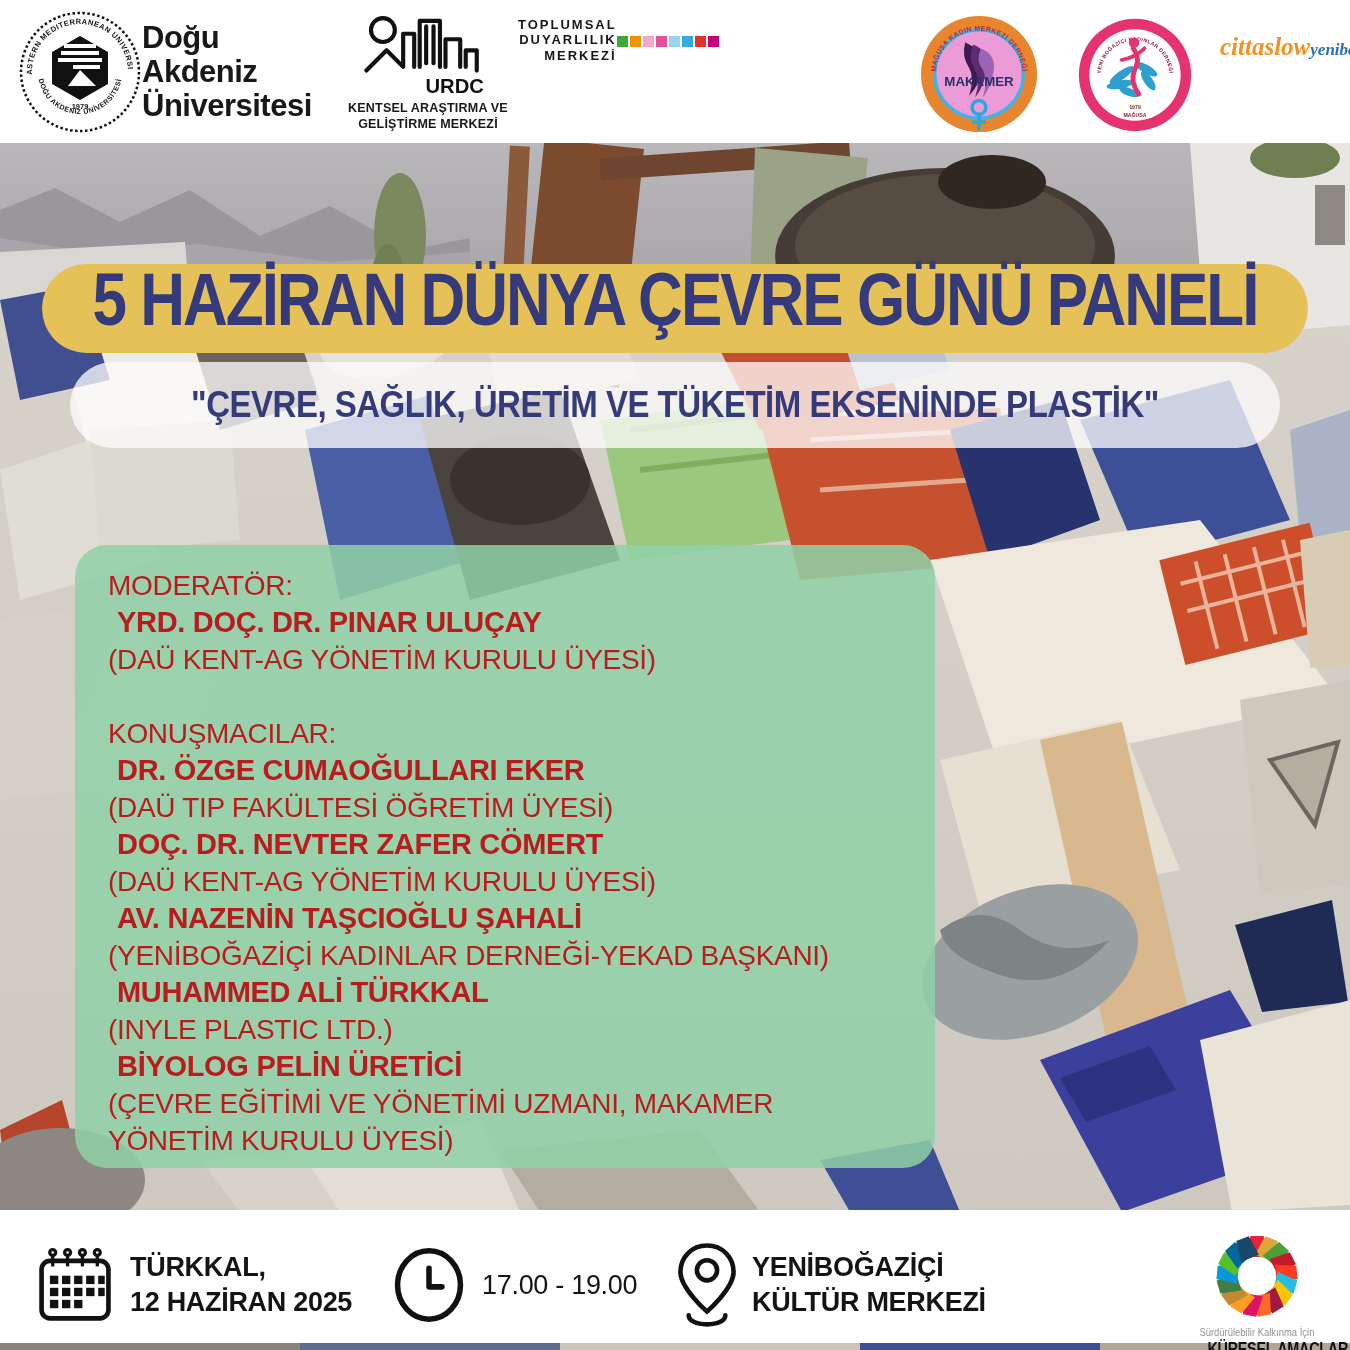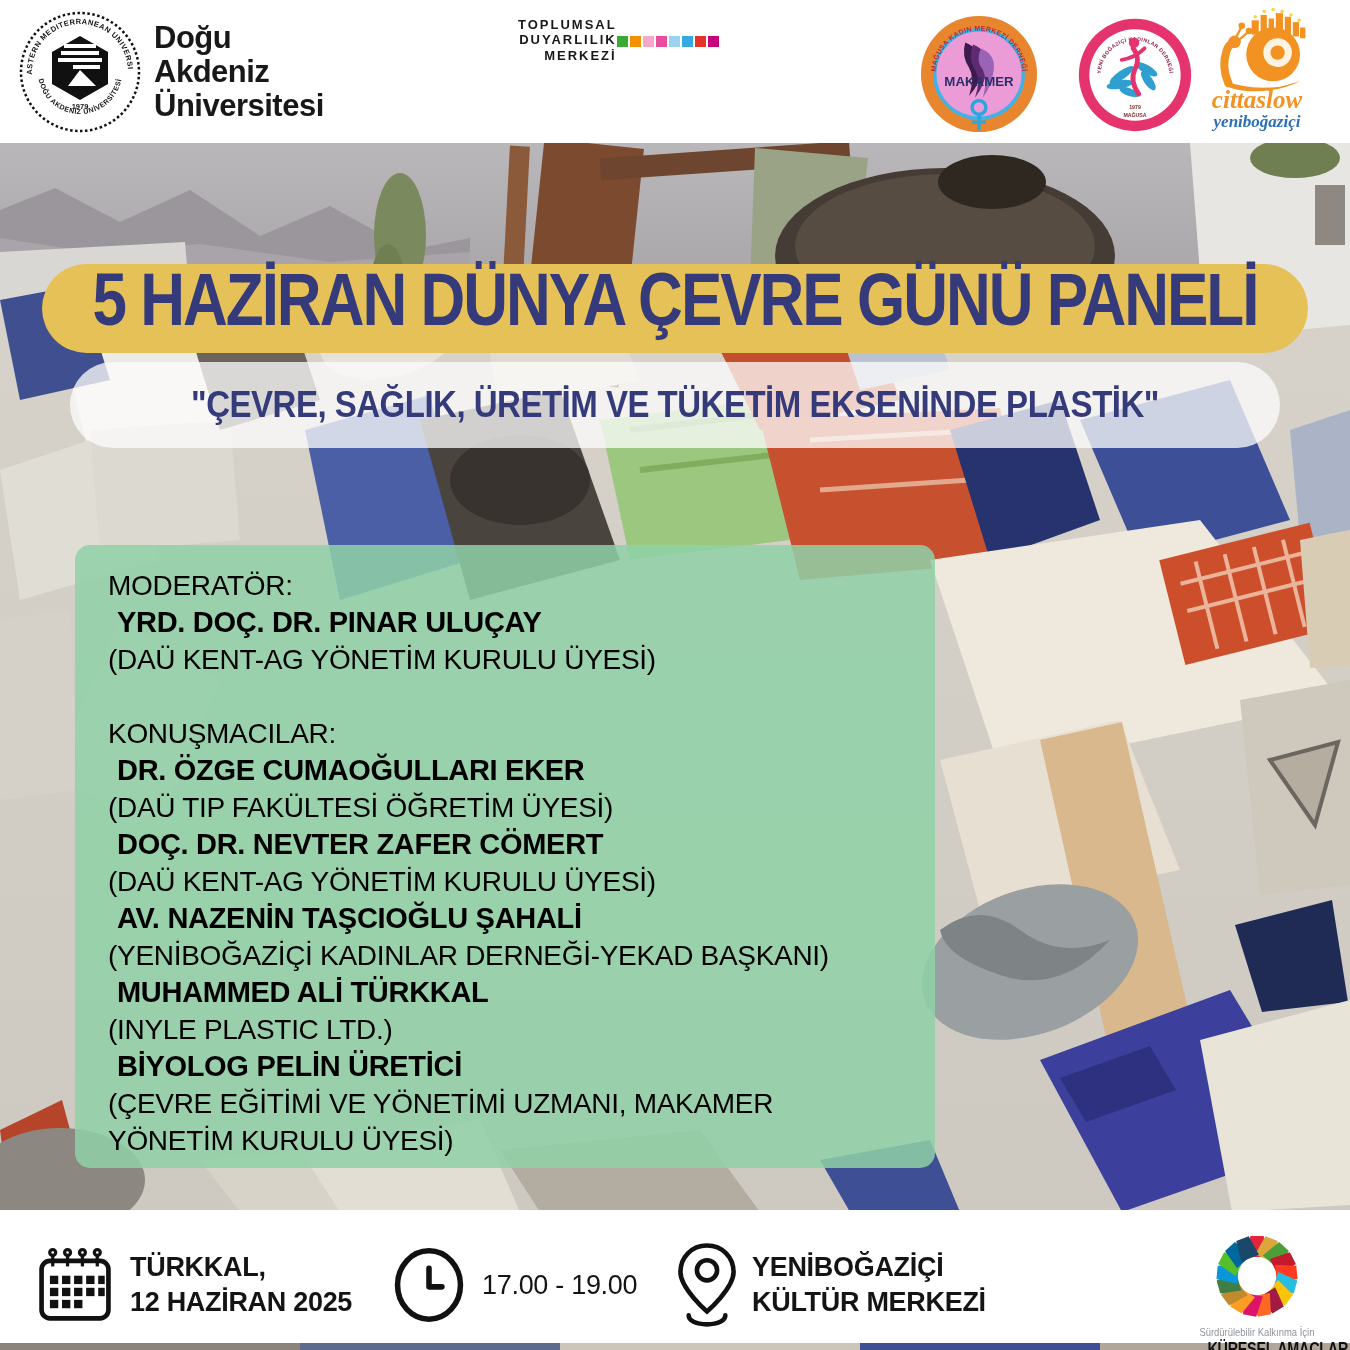--- a/index.html
+++ b/index.html
@@ -5,46 +5,46 @@
   html,body{margin:0;padding:0;background:#555;}
   .poster{position:relative;width:1350px;height:1350px;overflow:hidden;
           font-family:"Liberation Sans",sans-serif;background:#c8c3bb;}
   .poster *{box-sizing:border-box;}
   svg.photo{position:absolute;left:0;top:0;width:1350px;height:1350px;}
 
   
   .band-header{position:absolute;left:0;top:0;width:1350px;height:143px;background:#fff;}
   .logo{position:absolute;display:flex;align-items:center;}
   .emu{left:18px;top:10px;}
-  .emu-name{margin-left:12px;font-weight:700;font-size:31px;line-height:34px;color:#181818;letter-spacing:-0.5px;}
+  .emu-name{font-weight:700;font-size:31px;line-height:34px;color:#181818;letter-spacing:-0.5px;}
   .urdc{left:338px;top:8px;width:180px;flex-direction:column;text-align:center;}
   .urdc-name{font-weight:700;font-size:12.5px;line-height:16px;color:#181818;letter-spacing:0.2px;}
   .tdm{left:518px;top:6px;width:112px;flex-direction:row;text-align:right;}
   .tdm-name{font-weight:700;font-size:13px;line-height:15.5px;color:#181818;letter-spacing:2px;}
   .tdm-squares{display:flex;gap:2px;margin-top:3px;}
   .tdm-squares i{width:11px;height:11px;display:block;}
   .makamer{left:918px;top:13px;}
   .yekad{left:1076px;top:16px;}
-  .cittaslow{left:1194px;top:6px;width:126px;flex-direction:column;text-align:left;}
+  .cittaslow{left:1220px;top:6px;width:126px;flex-direction:row;text-align:left;}
   .citta-w1{font-family:"Liberation Serif",serif;font-style:italic;font-weight:700;font-size:25px;line-height:24px;color:#f29222;margin-top:-4px;}
   .citta-w2{font-family:"Liberation Serif",serif;font-style:italic;font-weight:700;font-size:17px;line-height:19px;color:#2a6fb8;}
 
   
   .title-banner{position:absolute;left:42px;top:264px;width:1266px;height:89px;background:#e6c158;
     border-radius:45px;display:flex;align-items:flex-start;justify-content:center;white-space:nowrap;}
   .title-banner span{display:inline-block;transform:scaleY(1.2);font-weight:700;font-size:62px;
     letter-spacing:-2px;color:#353b7a;}
   .subtitle-banner{position:absolute;left:70px;top:362px;width:1210px;height:86px;background:rgba(253,253,253,0.76);
     border-radius:43px;display:flex;align-items:center;justify-content:center;white-space:nowrap;}
   .subtitle-banner span{display:inline-block;transform:scaleY(1.12);font-weight:700;font-size:33px;
     letter-spacing:-0.5px;color:#353b7a;}
 
   
-  .green-panel{position:absolute;left:75px;top:545px;width:860px;height:623px;border-radius:15px;
-    background:rgba(143,209,167,0.85);padding:22px 30px 0 33px;color:#000000;
+  .green-panel{position:absolute;left:75px;top:545px;width:860px;height:623px;border-radius:32px;
+    background:rgba(143,209,167,0.85);padding:22px 30px 0 33px;color:#b91c1c;
     font-size:28px;line-height:37px;letter-spacing:-0.3px;}
   .green-panel .line-name{font-weight:700;font-size:29px;margin-left:9px;}
   .green-panel .spacer{height:37px;}
 
   
   .band-footer{position:absolute;left:0;top:1210px;width:1350px;height:133px;background:#fff;color:#141414;}
   .f-item{position:absolute;}
   .f-text{font-weight:700;font-size:27px;line-height:35px;letter-spacing:-0.3px;}
   .f-time{font-weight:400;font-size:27px;letter-spacing:-0.3px;}
   .sdg{left:1192px;top:24px;width:130px;text-align:center;}
@@ -170,20 +170,38 @@
         <polygon points="62,60 78,76 50,76" fill="#fff"></polygon>
         <text x="62" y="99" text-anchor="middle" font-size="7.5" font-weight="bold" fill="#111">1979</text>
       </svg>
       <div class="emu-name">
         <div>Doğu</div>
         <div>Akdeniz</div>
         <div>Üniversitesi</div>
       </div>
     </div>
 
+    <div class="logo urdc">
+      <svg width="150" height="92" viewBox="0 0 150 100">
+        <g fill="none" stroke="#111" stroke-width="4.5" stroke-linecap="round" stroke-linejoin="round">
+          <circle cx="26" cy="24" r="13"></circle>
+          <path d="M8,68 L30,46 L48,64 L48,28 L60,28 L60,64"></path>
+          <path d="M66,64 L66,14 L88,14 L88,64"></path>
+          <line x1="73" y1="20" x2="73" y2="60"></line>
+            <line x1="81" y1="20" x2="81" y2="60"></line>
+          <path d="M94,64 L94,34 L110,34 L110,64"></path>
+          <path d="M116,64 L116,46 L128,46 L128,68"></path>
+        </g>
+        <text x="104" y="92" text-anchor="middle" font-size="22" font-weight="bold" fill="#111">URDC</text>
+      </svg>
+      <div class="urdc-name">
+        <div>KENTSEL ARAŞTIRMA VE</div>
+        <div>GELİŞTİRME MERKEZİ</div>
+      </div>
+    </div>
 
     <div class="logo tdm">
       <svg width="96" height="68" viewBox="0 0 96 76">
         <defs>
           <g id="hnd">
             <rect x="-3.5" y="8" width="7" height="28" rx="3"></rect>
             <ellipse cx="0" cy="6" rx="7" ry="7.5"></ellipse>
             <rect x="-8.2" y="-6" width="3.4" height="13" rx="1.7"></rect>
             <rect x="-3.9" y="-9" width="3.4" height="16" rx="1.7"></rect>
             <rect x="0.5" y="-9" width="3.4" height="16" rx="1.7"></rect>

